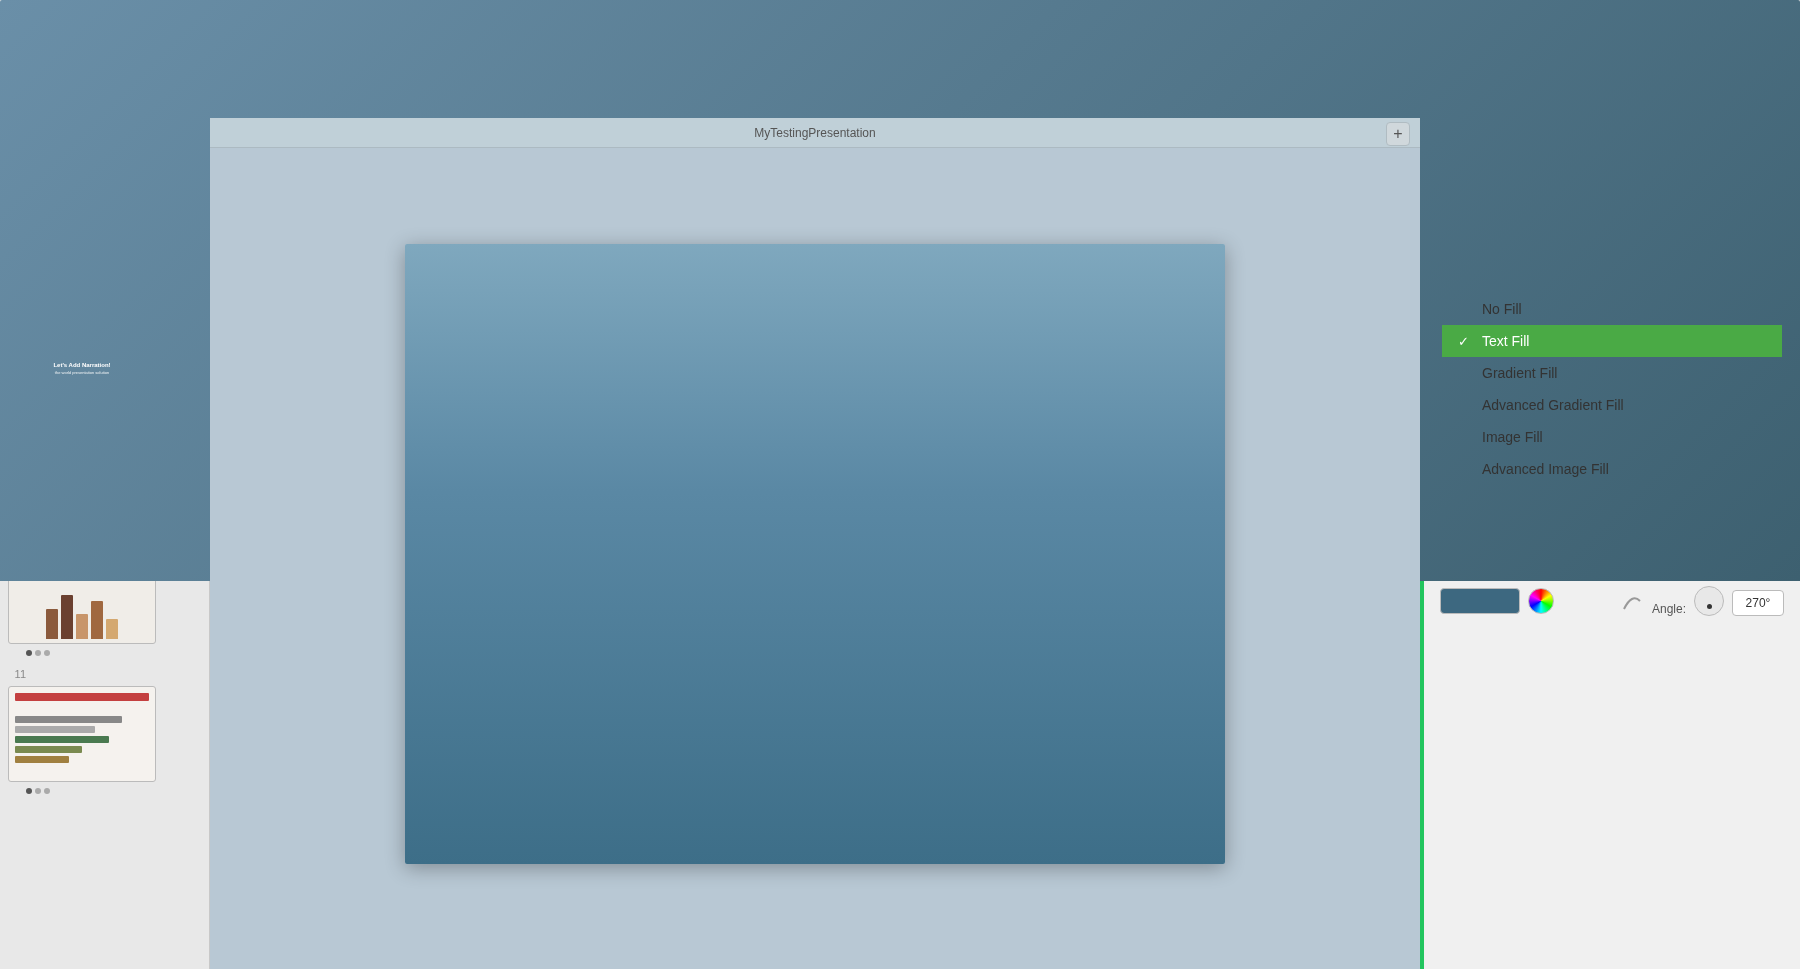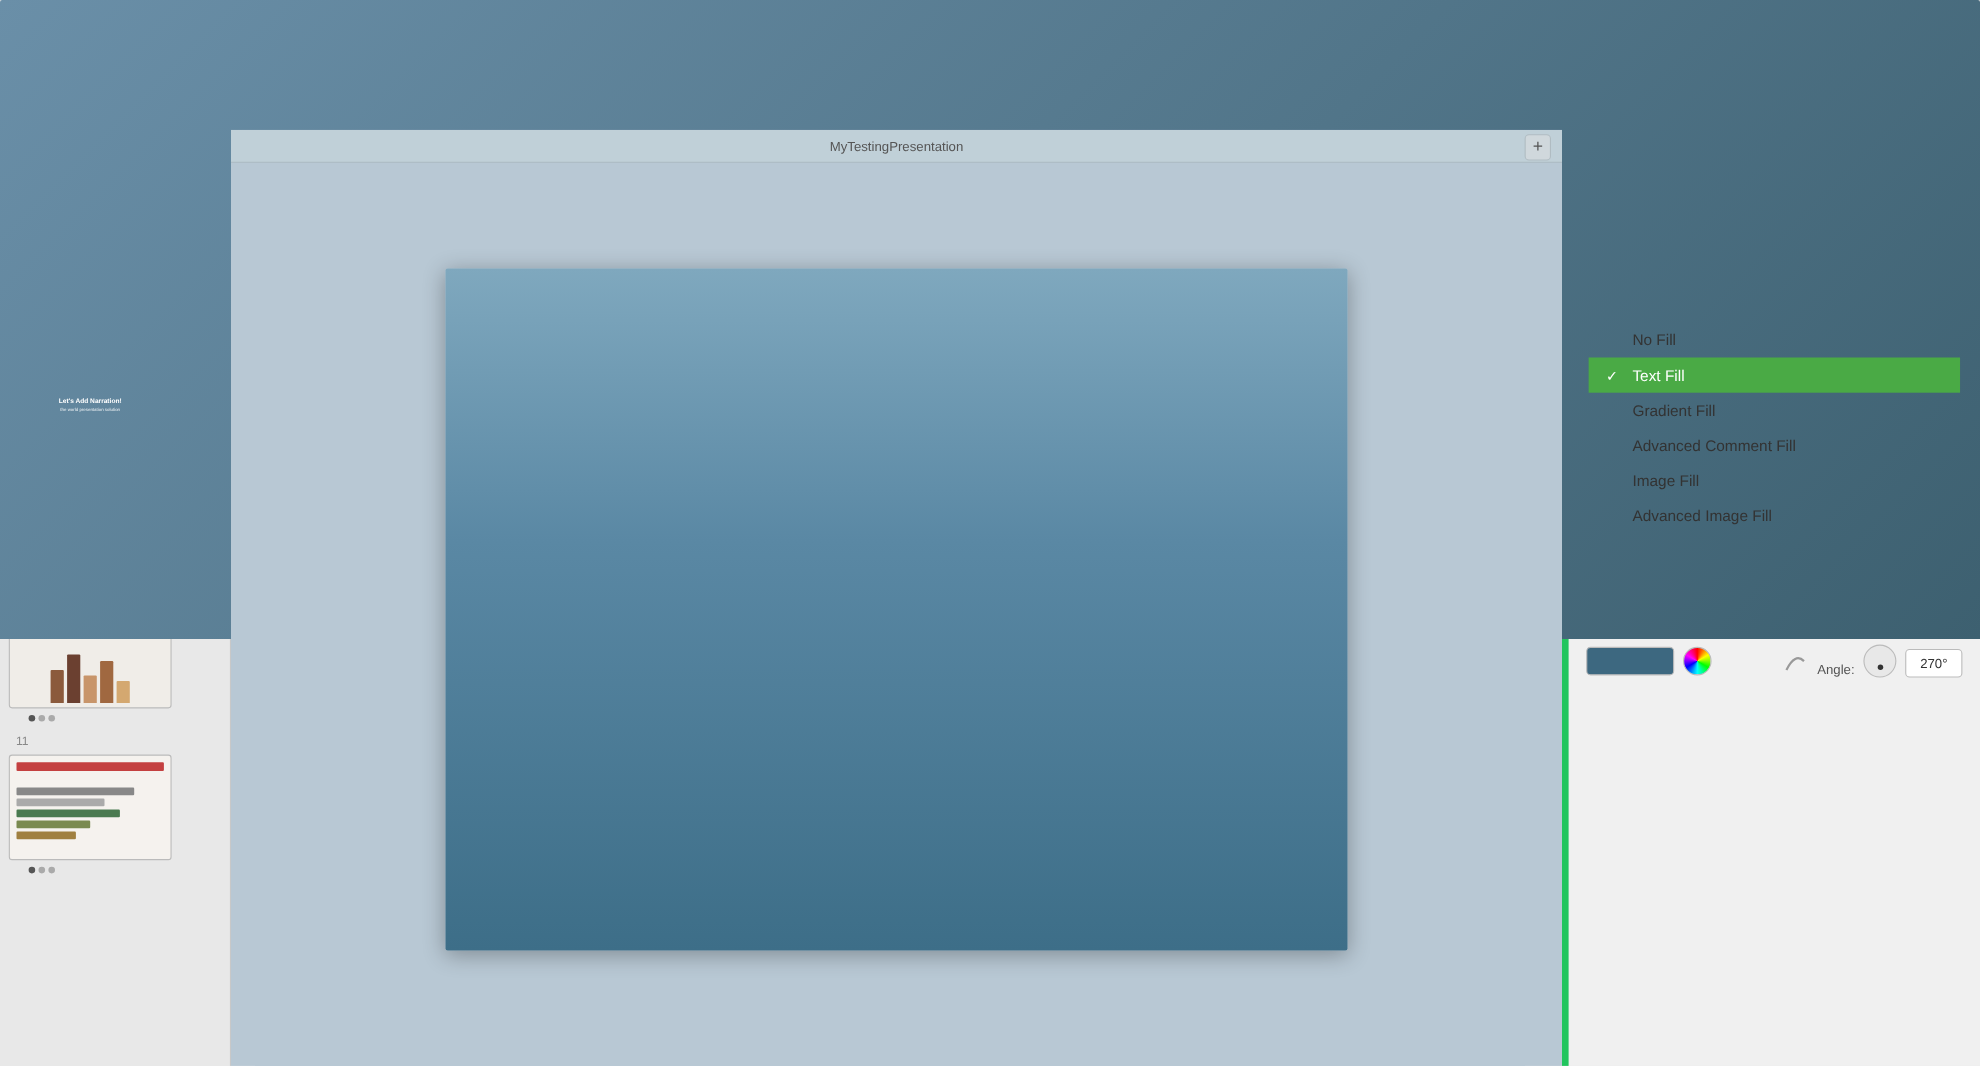--- a/index.html
+++ b/index.html
@@ -266,21 +266,21 @@
       background: linear-gradient(180deg, #7fa8be 0%, #5a88a4 40%, #3d6e88 100%);
       border-radius: 2px;
       box-shadow: 0 4px 20px rgba(0,0,0,0.3);
       margin-top: 20px;
     }
 
     
     .right-panel {
       width: 380px;
       background: #f0f0f0;
-      border-left: 6px solid #22c55e;
+      border-left: 4px solid #22c55e;
       display: flex;
       flex-direction: column;
       overflow: hidden;
     }
     .panel-header {
       padding: 12px 16px;
       font-size: 13px;
       color: #555;
       text-align: center;
       border-bottom: 1px solid #d0d0d0;
@@ -710,21 +710,21 @@
       <div class="dropdown-item selected">
         <span class="check-icon">✓</span>
         <span>Text Fill</span>
       </div>
       <div class="dropdown-item">
         <span class="check-icon">✓</span>
         <span>Gradient Fill</span>
       </div>
       <div class="dropdown-item">
         <span class="check-icon">✓</span>
-        <span>Advanced Comment Fill</span>
+        <span>Advanced Gradient Fill</span>
       </div>
       <div class="dropdown-item">
         <span class="check-icon">✓</span>
         <span>Image Fill</span>
       </div>
       <div class="dropdown-item">
         <span class="check-icon">✓</span>
         <span>Advanced Image Fill</span>
       </div>
     </div>

